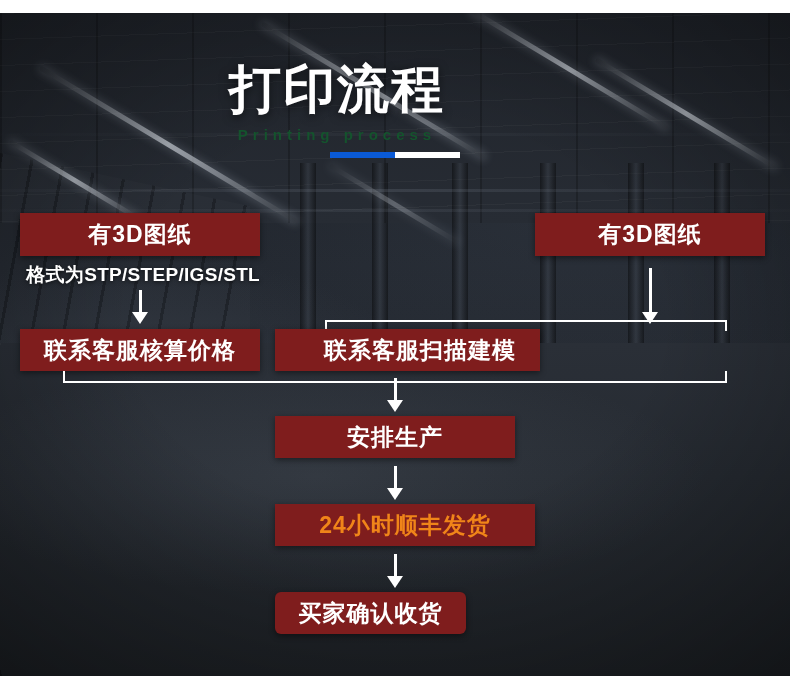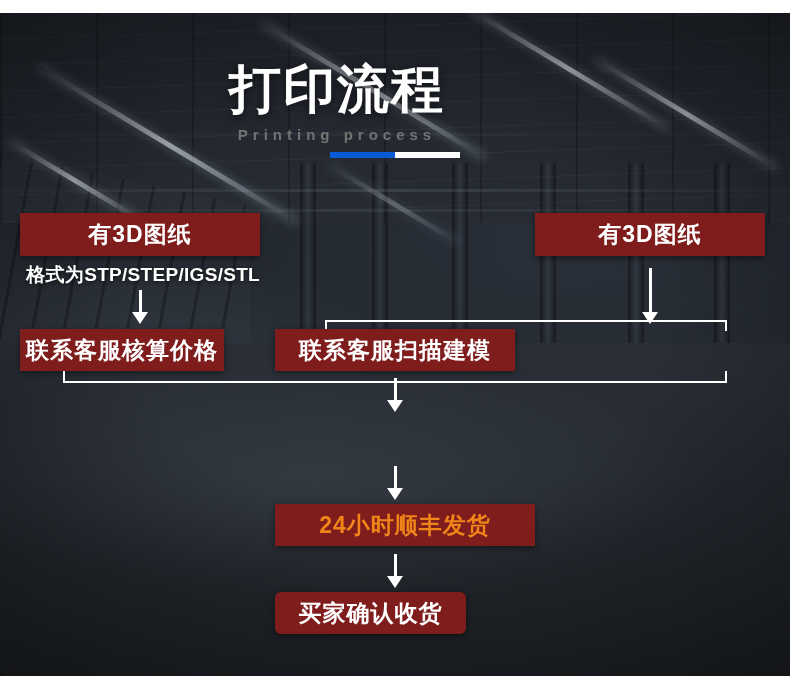--- a/index.html
+++ b/index.html
@@ -82,39 +82,39 @@
   .strip-top{position:absolute;left:0;top:0;width:790px;height:13px;background:#fff;}
   .strip-bottom{position:absolute;left:0;top:676px;width:790px;height:20px;background:#fff;}
 
   
   .title-wrap{position:absolute;left:0;top:60px;width:674px;text-align:center;}
   .title{
     font-size:52px;font-weight:bold;color:#ffffff;letter-spacing:2px;line-height:58px;
     text-shadow:0 2px 10px rgba(0,0,0,.6);
   }
   .subtitle{
-    margin-top:8px;font-size:15px;color:#737373;letter-spacing:5px;font-weight:bold;
+    margin-top:8px;font-size:15px;color:#14532d;letter-spacing:5px;font-weight:bold;
   }
   .underbar{position:absolute;left:330px;top:152px;width:130px;height:6px;display:flex;}
   .underbar .seg-blue{width:65px;height:6px;background:#0a5ad6;}
   .underbar .seg-white{width:65px;height:6px;background:#ffffff;}
 
   
   .box{
     position:absolute;background:#7f1d1d;color:#ffffff;
     display:flex;align-items:center;justify-content:center;
     font-size:23px;font-weight:bold;letter-spacing:1px;
     box-shadow:0 2px 6px rgba(0,0,0,.45);
   }
   .box.orange{color:#f08519;}
 
   .b-top-left   {left:20px; top:213px; width:240px;height:43px;}
   .b-top-right  {left:535px;top:213px; width:230px;height:43px;}
-  .b-left       {left:20px; top:329px; width:204px;height:42px;}
-  .b-mid        {left:275px;top:329px; width:240px;height:42px;}
+  .b-left       {left:20px; top:329px; width:240px;height:42px;}
+  .b-mid        {left:275px;top:329px; width:240px;height:42px;padding-left:25px;}
   .b-right      {left:535px;top:329px; width:230px;height:42px;}
   .b-prod       {left:275px;top:416px; width:240px;height:42px;}
   .b-ship       {left:275px;top:504px; width:260px;height:42px;}
   .b-recv       {left:275px;top:592px; width:191px;height:42px;border-radius:6px;}
 
   .fmt-note{
     position:absolute;left:20px;top:262px;width:240px;text-align:right;
     color:#ffffff;font-size:19px;font-weight:bold;letter-spacing:.3px;
     text-shadow:0 1px 4px rgba(0,0,0,.7);
   }
@@ -218,20 +218,21 @@
   <div class="brk-bot">
     <div class="v-l"></div>
     <div class="v-r"></div>
     <div class="h"></div>
   </div>
 
   <div class="arrow a-prod">
     <div class="shaft"></div>
     <div class="head"></div>
   </div>
+  <div class="box b-prod">安排生产</div>
 
   <div class="arrow a-ship">
     <div class="shaft"></div>
     <div class="head"></div>
   </div>
   <div class="box b-ship orange">24小时顺丰发货</div>
 
   <div class="arrow a-recv">
     <div class="shaft"></div>
     <div class="head"></div>

